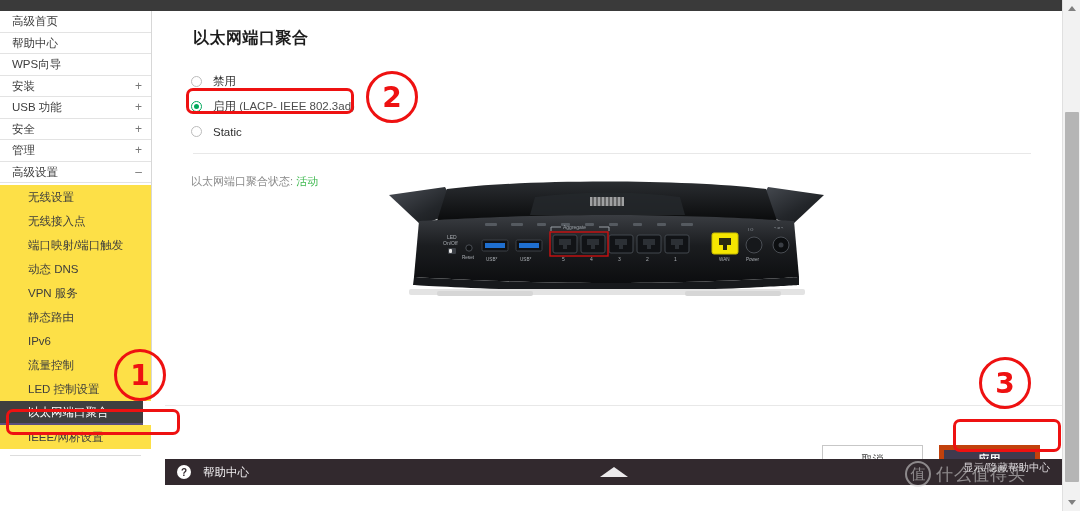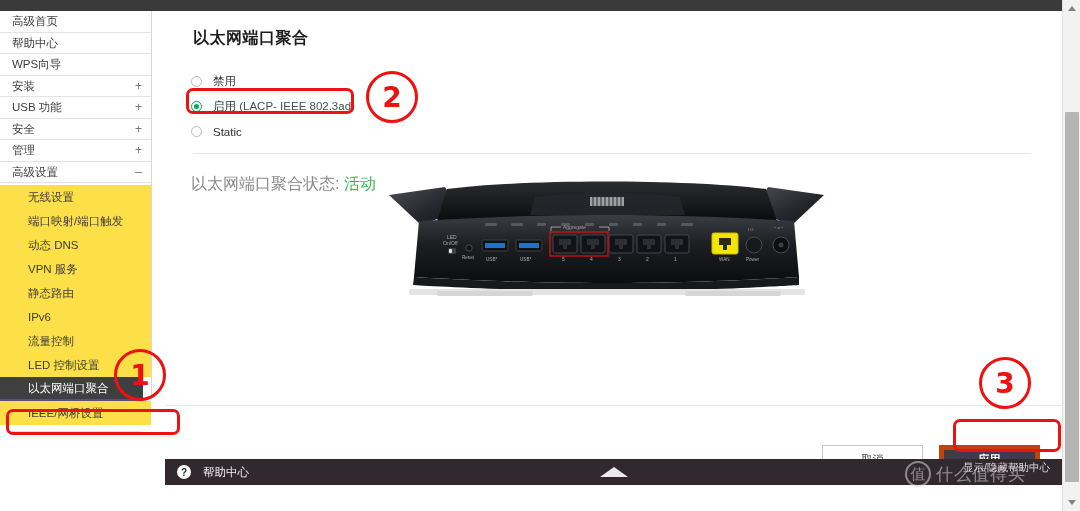--- a/index.html
+++ b/index.html
@@ -132,21 +132,21 @@
     position: absolute;
     left: 40px;
     width: 838px;
     border-top: 1px solid #e8e8e8;
   }
   #div-top { top: 142px; }
 
   .status-line {
     position: absolute;
     left: 38px; top: 163px;
-    font-size: 16px;
+    font-size: 11px;
     color: #8a8a8a;
   }
   .status-line .val { color: #3fb950; }
 
   
   .router {
     position: absolute;
     left: 232px; top: 170px;
     width: 443px; height: 125px;
   }
@@ -303,20 +303,21 @@
         <div class="nav-item"><span>帮助中心</span></div>
         <div class="nav-item"><span>WPS向导</span></div>
         <div class="nav-item"><span>安装</span><span class="plus">+</span></div>
         <div class="nav-item"><span>USB 功能</span><span class="plus">+</span></div>
         <div class="nav-item"><span>安全</span><span class="plus">+</span></div>
         <div class="nav-item"><span>管理</span><span class="plus">+</span></div>
         <div class="nav-item"><span>高级设置</span><span class="plus">–</span></div>
       </div>
     <div class="sub-wrap" id="nav-sub">
         <div class="sub-item"><span>无线设置</span></div>
+        <div class="sub-item"><span>无线接入点</span></div>
         <div class="sub-item"><span>端口映射/端口触发</span></div>
         <div class="sub-item"><span>动态 DNS</span></div>
         <div class="sub-item"><span>VPN 服务</span></div>
         <div class="sub-item"><span>静态路由</span></div>
         <div class="sub-item"><span>IPv6</span></div>
         <div class="sub-item"><span>流量控制</span></div>
         <div class="sub-item"><span>LED 控制设置</span></div>
         <div class="sub-item selected"><span>以太网端口聚合</span></div>
         <div class="sub-item"><span>IEEE/网桥设置</span></div>
       </div>

